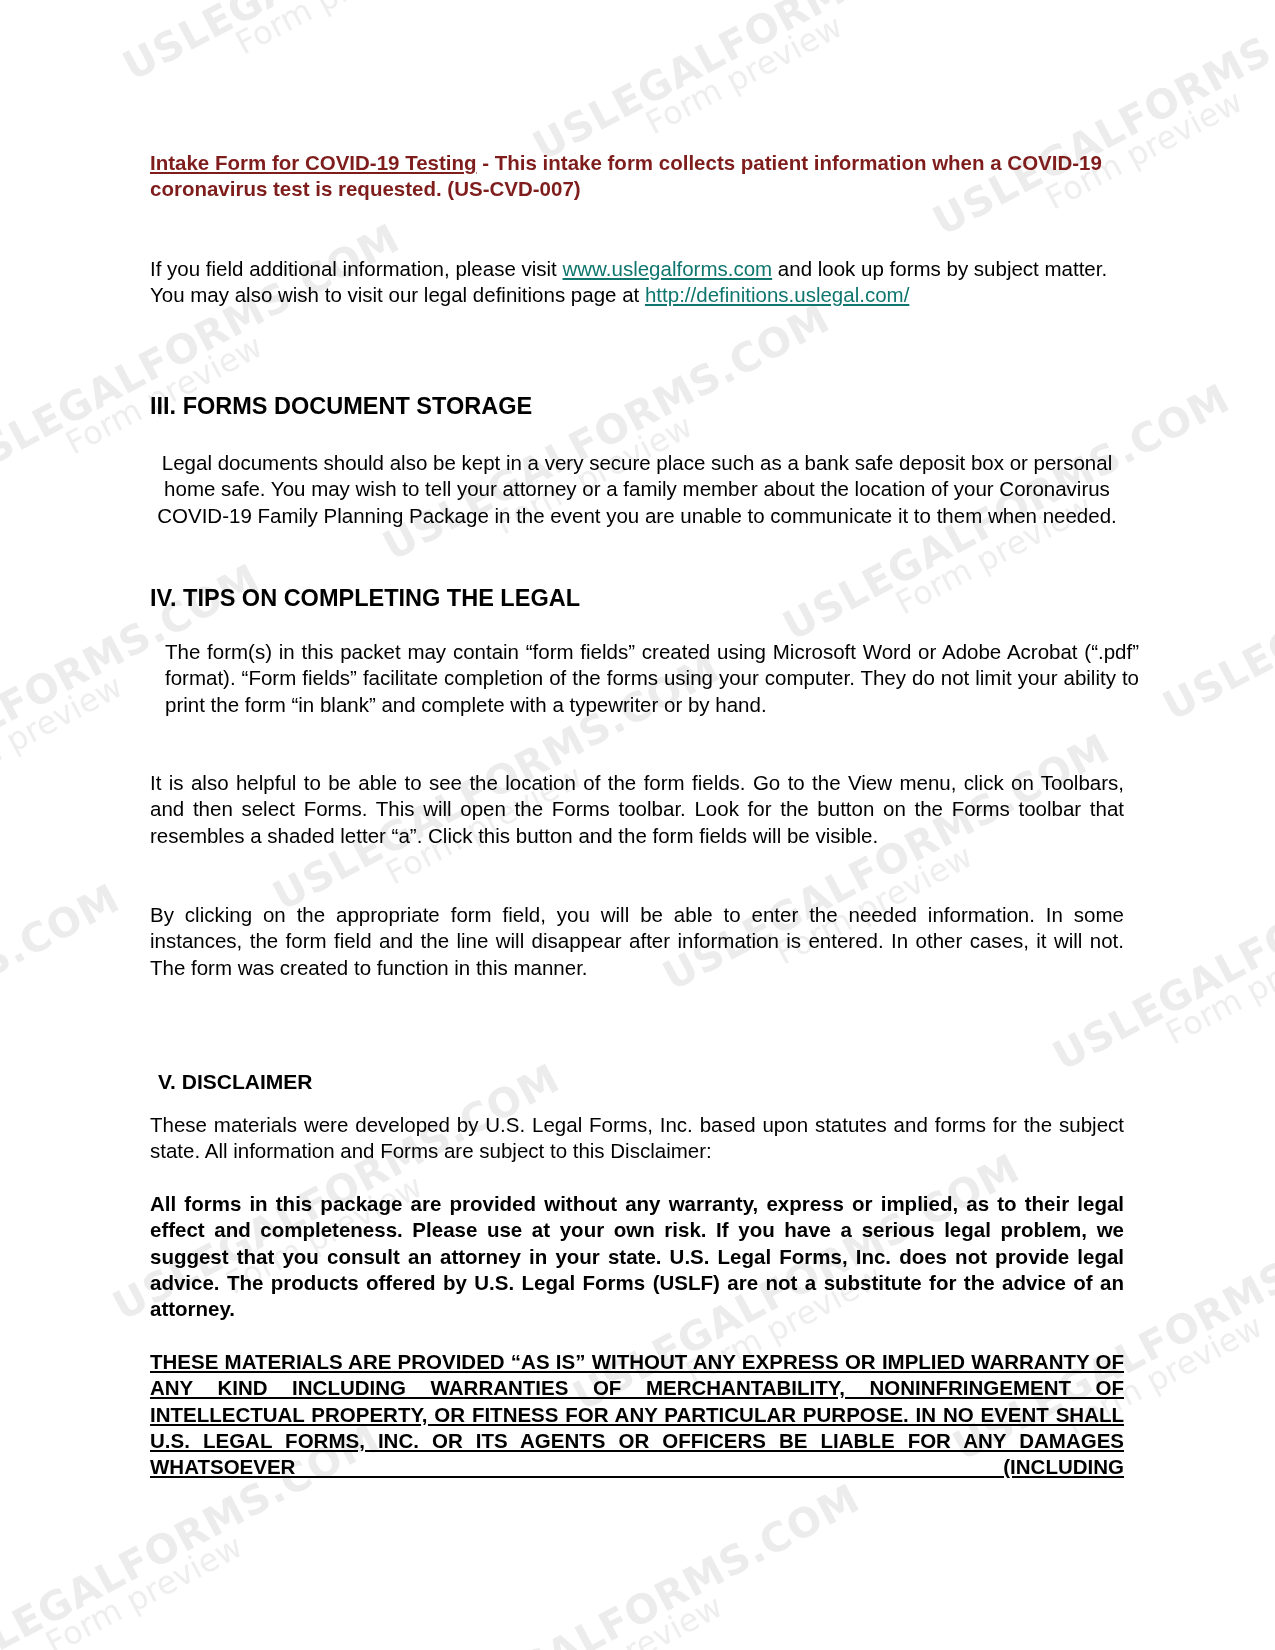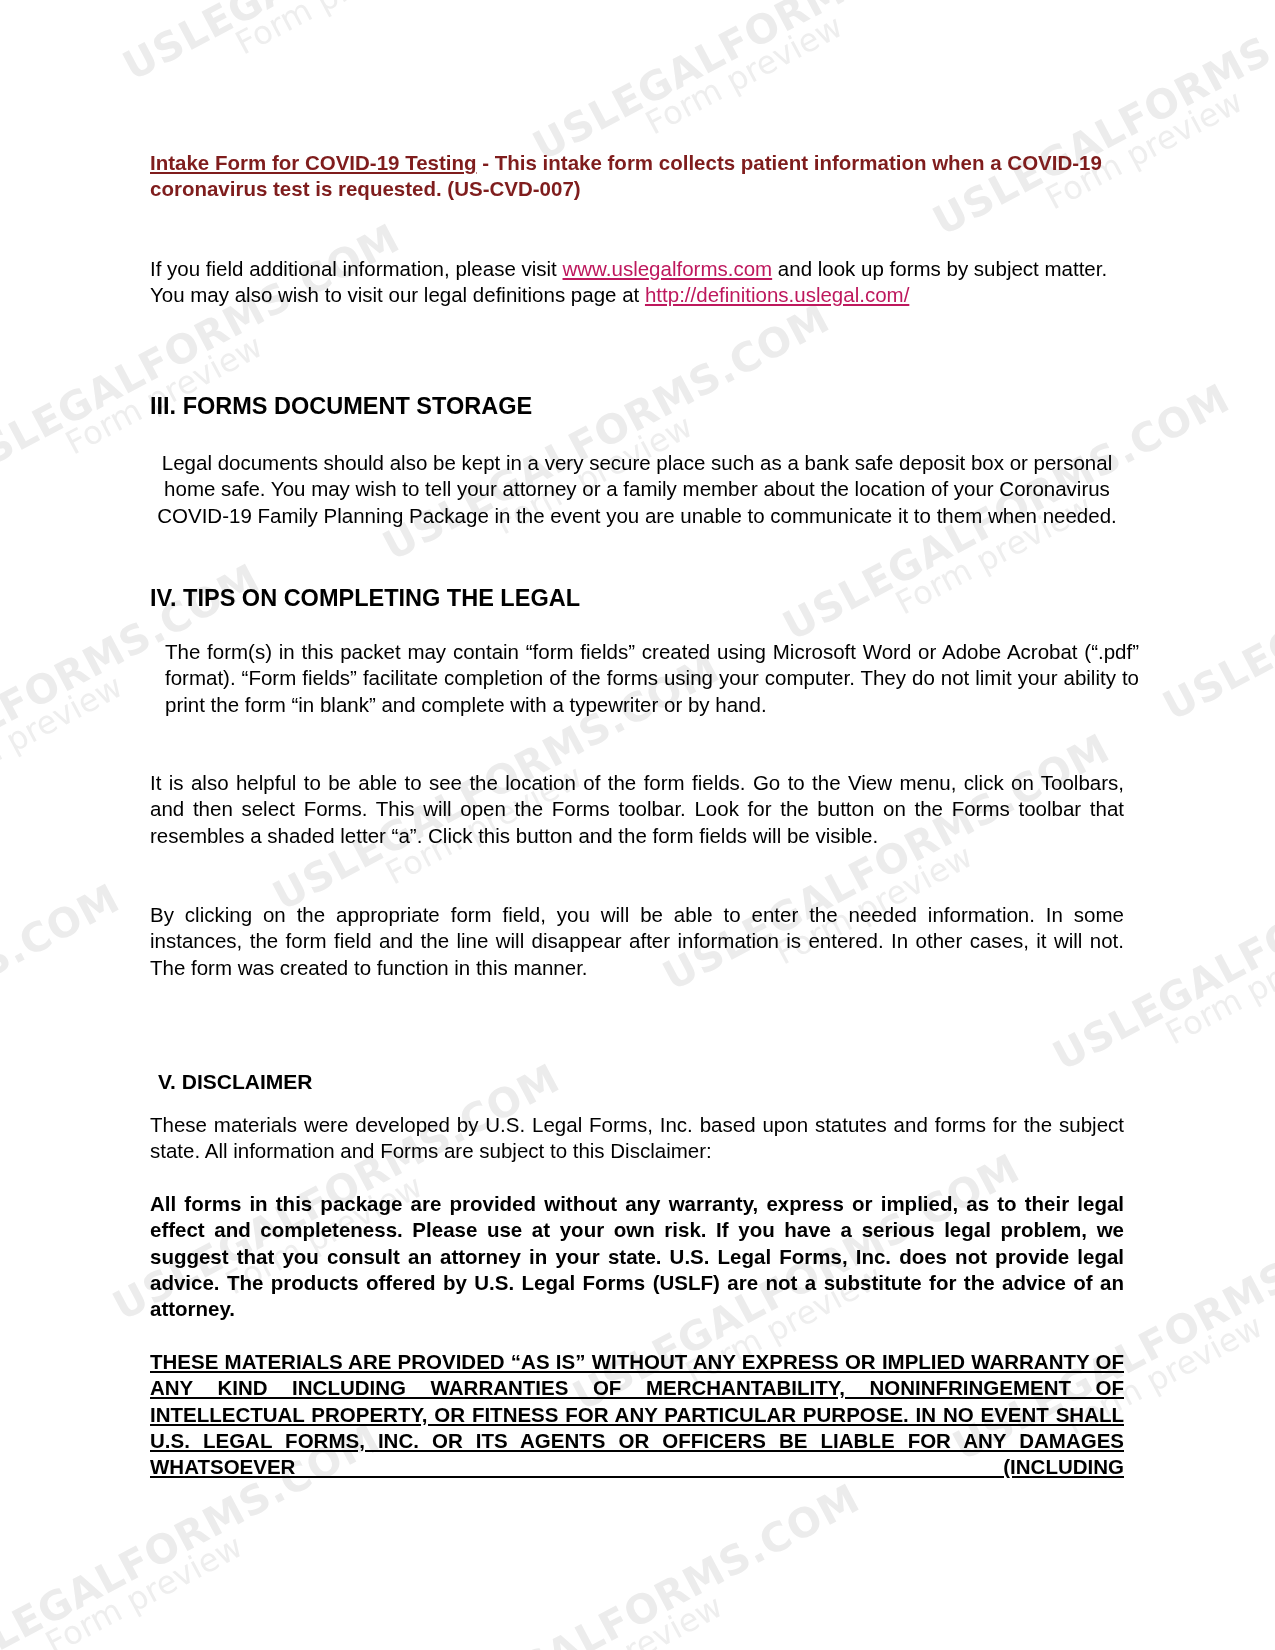--- a/index.html
+++ b/index.html
@@ -21,21 +21,21 @@
     }
     .block { position: absolute; left: 0; width: 974px; }
     .p { font-size: 20.5px; line-height: 26.3px; margin: 0; }
     .justify { text-align: justify; text-align-last: left; }
     .justify-all { text-align: justify; text-align-last: justify; text-decoration: underline; }
     .bold { font-weight: bold; }
     .intro-title { font-size: 20.5px; line-height: 26.3px; font-weight: bold; color: #7f1d1d; margin: 0; }
     .intro-title .u { text-decoration: underline; }
     .h3 { font-size: 23.5px; font-weight: bold; margin: 0; line-height: 28px; }
     .h3s { font-size: 21px; font-weight: bold; margin: 8px; line-height: 26px; }
-    a.link { color: #be185d; text-decoration: underline; }
+    a.link { color: #0f766e; text-decoration: underline; }
   </style>
 </head>
 <body>
 
 <div class="page">
 
   <div class="watermark-layer">
     <div class="wm" style="left:150px; top:40px;">
       <span class="big">USLEGALFORMS.COM</span>
         <span class="small">Form preview</span>

